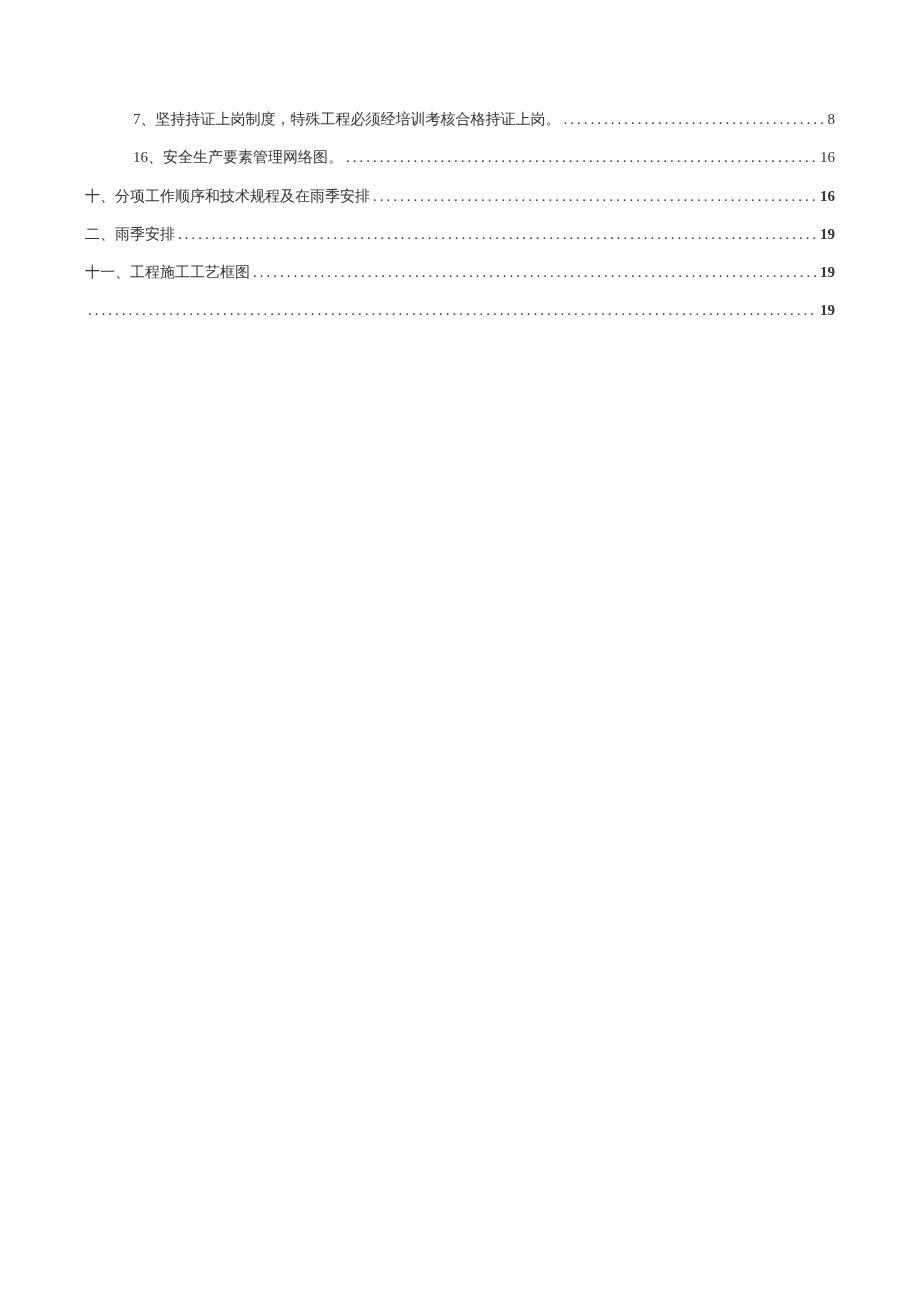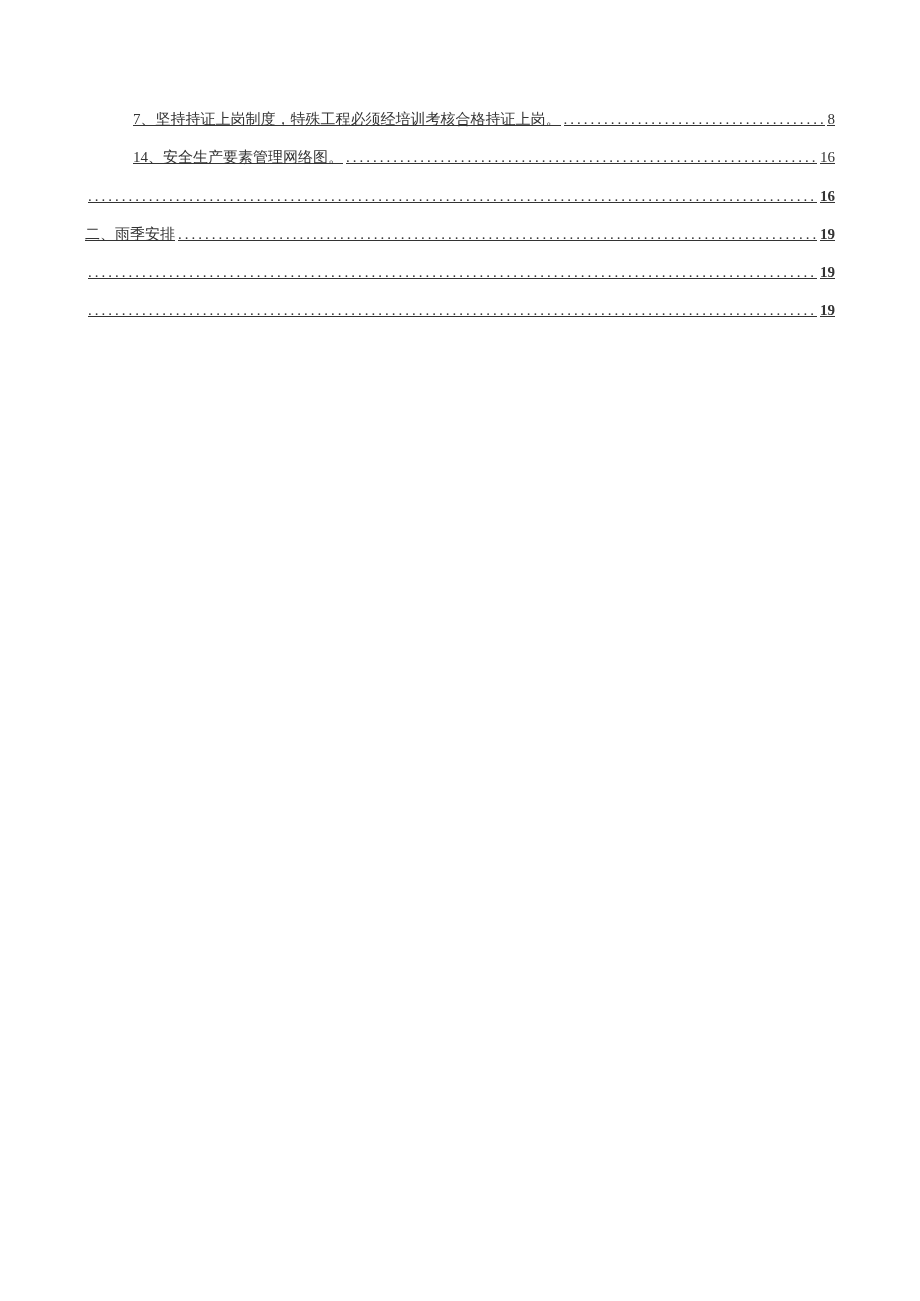--- a/index.html
+++ b/index.html
@@ -1,19 +1,18 @@
 <!DOCTYPE html>
 <html><head>
   <meta charset="utf-8">
   <style>
     * {
       margin: 0;
       padding: 0;
       box-sizing: border-box;
-      text-decoration: underline;
     }
     body {
       width: 920px;
       height: 1301px;
       background: #ffffff;
       font-family: "SimSun", "宋体", serif;
       padding: 100px 85px 0 85px;
     }
     .toc-line {
       display: flex;
@@ -49,34 +48,36 @@
 </head>
 <body>
 
 <div>
   <div class="toc-line indent-1">
     <span class="toc-text">7、坚持持证上岗制度，特殊工程必须经培训考核合格持证上岗。</span>
     <span class="toc-dots"></span>
     <span class="toc-page">8</span>
   </div>
   <div class="toc-line indent-1">
-    <span class="toc-text">14、安全生产要素管理网络图。</span>
+    <span class="toc-text">16、安全生产要素管理网络图。</span>
     <span class="toc-dots"></span>
     <span class="toc-page">16</span>
   </div>
   <div class="toc-line">
+    <span class="toc-text">十、分项工作顺序和技术规程及在雨季安排</span>
     <span class="toc-dots"></span>
     <span class="toc-page bold">16</span>
   </div>
   <div class="toc-line">
     <span class="toc-text">二、雨季安排</span>
     <span class="toc-dots"></span>
     <span class="toc-page bold">19</span>
   </div>
   <div class="toc-line">
+    <span class="toc-text">十一、工程施工工艺框图</span>
     <span class="toc-dots"></span>
     <span class="toc-page bold">19</span>
   </div>
   <div class="toc-line">
     <span class="toc-dots"></span>
     <span class="toc-page bold">19</span>
   </div>
 </div>
 
 </body></html>

